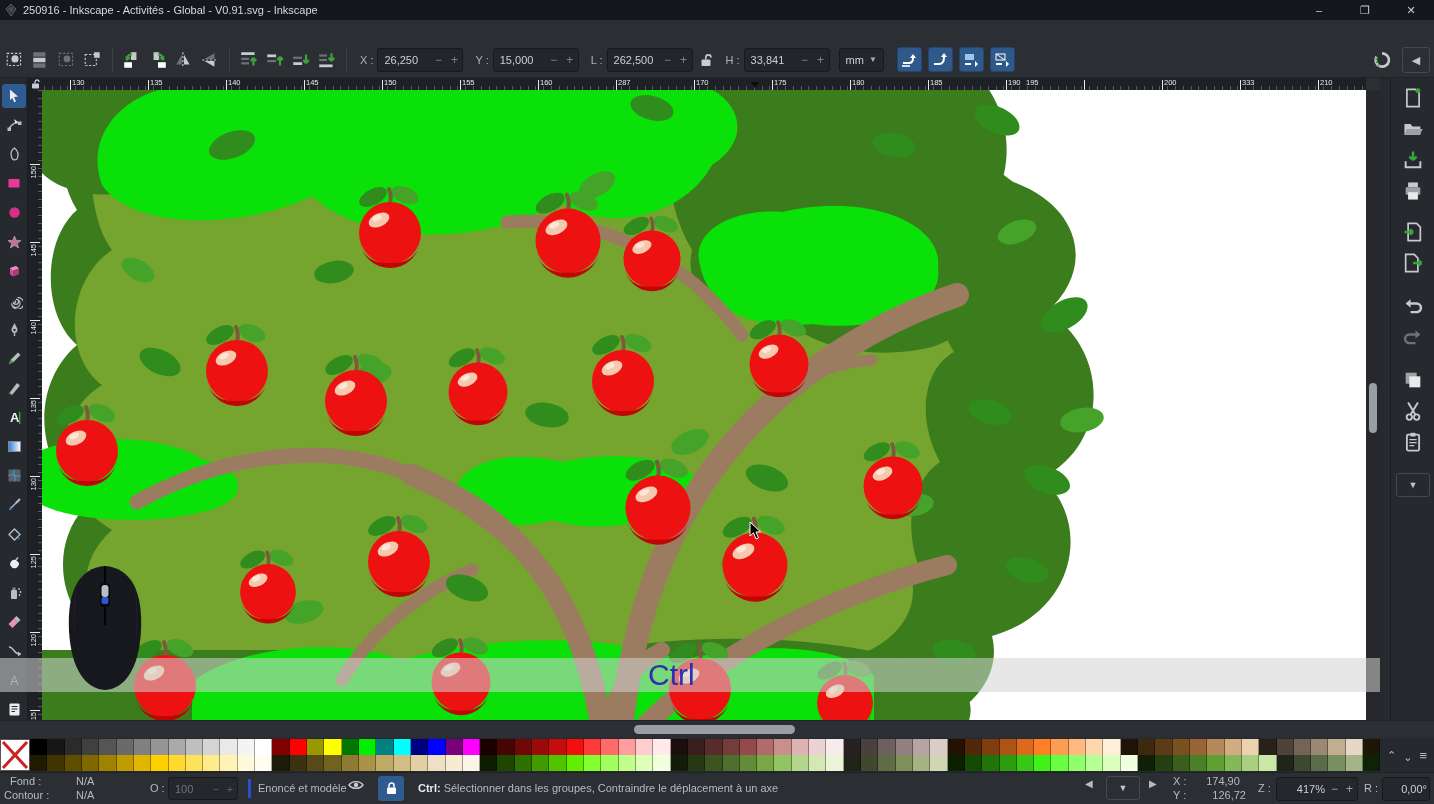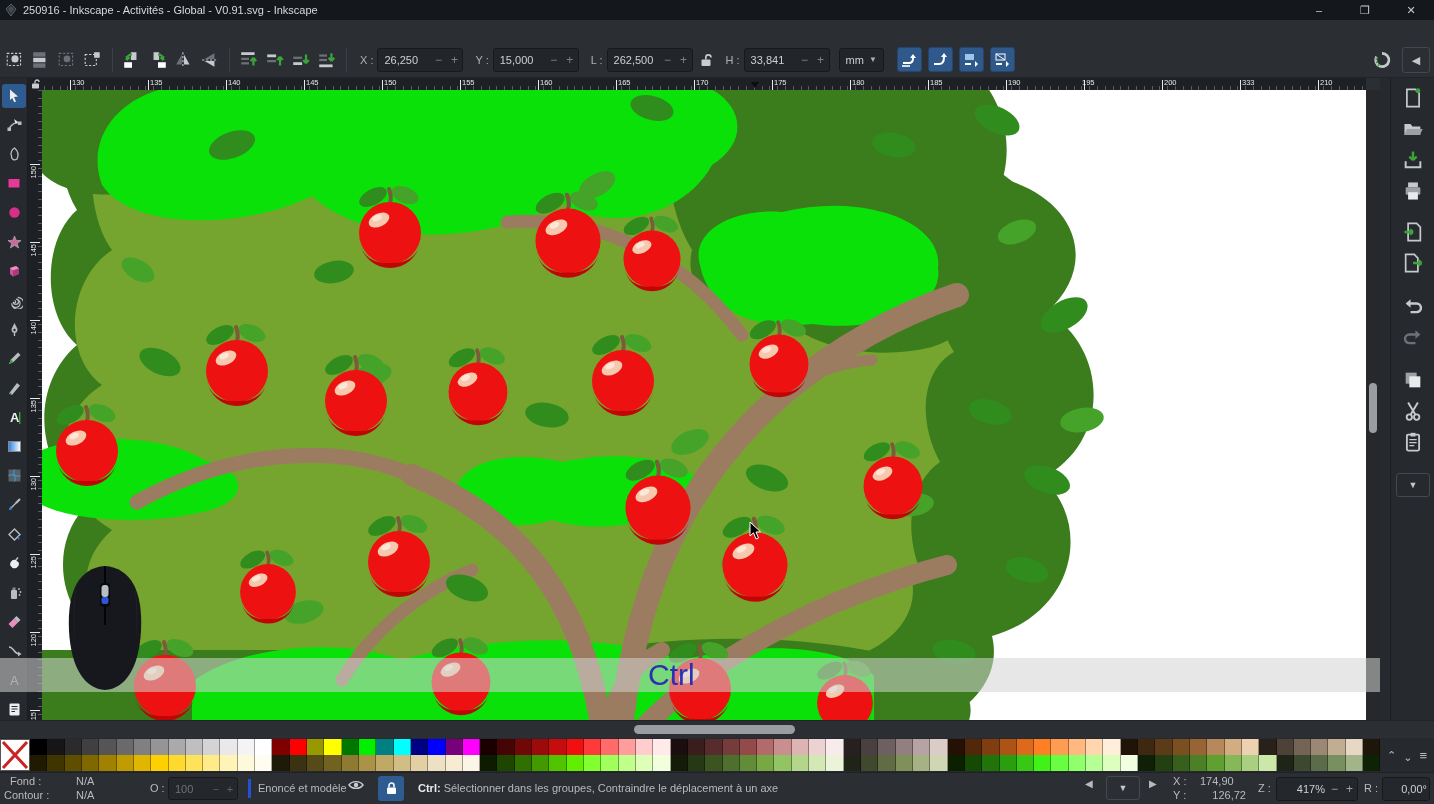--- a/index.html
+++ b/index.html
@@ -435,33 +435,33 @@
         <span class="rlabel" style="left:186px;">140</span>
         <div class="rmajor" style="left:262px;top:2px;width:1px;height:10px;"></div>
         <span class="rlabel" style="left:264px;">145</span>
         <div class="rmajor" style="left:340px;top:2px;width:1px;height:10px;"></div>
         <span class="rlabel" style="left:342px;">150</span>
         <div class="rmajor" style="left:418px;top:2px;width:1px;height:10px;"></div>
         <span class="rlabel" style="left:420px;">155</span>
         <div class="rmajor" style="left:496px;top:2px;width:1px;height:10px;"></div>
         <span class="rlabel" style="left:498px;">160</span>
         <div class="rmajor" style="left:574px;top:2px;width:1px;height:10px;"></div>
-        <span class="rlabel" style="left:576px;">165</span>
+        <span class="rlabel" style="left:576px;">287</span>
         <div class="rmajor" style="left:652px;top:2px;width:1px;height:10px;"></div>
         <span class="rlabel" style="left:654px;">170</span>
         <div class="rmajor" style="left:730px;top:2px;width:1px;height:10px;"></div>
         <span class="rlabel" style="left:732px;">175</span>
         <div class="rmajor" style="left:808px;top:2px;width:1px;height:10px;"></div>
         <span class="rlabel" style="left:810px;">180</span>
         <div class="rmajor" style="left:886px;top:2px;width:1px;height:10px;"></div>
         <span class="rlabel" style="left:888px;">185</span>
         <div class="rmajor" style="left:964px;top:2px;width:1px;height:10px;"></div>
         <span class="rlabel" style="left:966px;">190</span>
         <div class="rmajor" style="left:1042px;top:2px;width:1px;height:10px;"></div>
-        <span class="rlabel" style="left:1040px;">195</span>
+        <span class="rlabel" style="left:984px;">195</span>
         <div class="rmajor" style="left:1120px;top:2px;width:1px;height:10px;"></div>
         <span class="rlabel" style="left:1122px;">200</span>
         <div class="rmajor" style="left:1198px;top:2px;width:1px;height:10px;"></div>
         <span class="rlabel" style="left:1200px;">333</span>
         <div class="rmajor" style="left:1276px;top:2px;width:1px;height:10px;"></div>
         <span class="rlabel" style="left:1278px;">210</span>
         <div style="position:absolute;left:709px;top:4px;width:0;height:0;border-left:4px solid transparent;border-right:4px solid transparent;border-top:6px solid #0b0c0e;"></div>
       </div>
     <div id="vruler">
         <div class="rmajor" style="left:2px;top:74px;width:10px;height:1px;"></div>
@@ -991,21 +991,21 @@
         </svg>
     </div>
     <span class="sb" style="left:418px;top:9px;">
       <b style="color:#e8eaec;">Ctrl:</b><span> Sélectionner dans les groupes, Contraindre le déplacement à un axe</span>
     </span>
     <span class="navbtn" style="left:1085px;">◀</span>
     <div id="nav-drop">▼</div>
     <span class="navbtn" style="left:1149px;">▶</span>
     <span class="sb" style="left:1173px;top:2px;">X :</span>
     <span class="sb" style="left:1173px;top:16px;">Y :</span>
-    <span class="sb v" style="left:1200px;top:2px;width:46px;text-align:left;display:inline-block;">174,90</span>
+    <span class="sb v" style="left:1200px;top:2px;width:46px;text-align:center;display:inline-block;">174,90</span>
     <span class="sb v" style="left:1200px;top:16px;width:46px;text-align:right;display:inline-block;">126,72</span>
     <span class="sb" style="left:1258px;top:9px;">Z :</span>
     <div class="zr-box" style="left:1276px;width:82px;">
       <span class="val">417%</span>
       <span class="mini">−</span>
       <span class="mini">+</span>
     </div>
     <span class="sb" style="left:1364px;top:9px;">R :</span>
     <div class="zr-box" style="left:1382px;width:48px;">
       <span class="val">0,00°</span>

